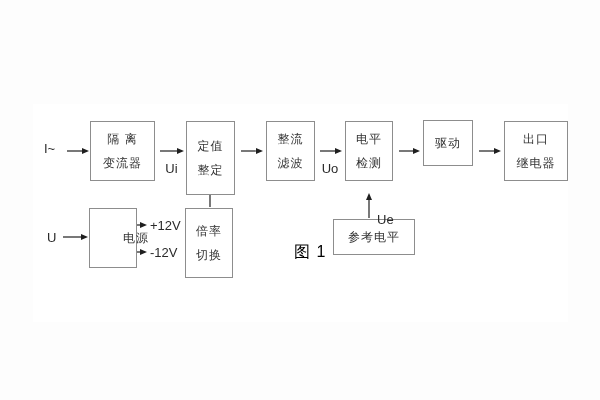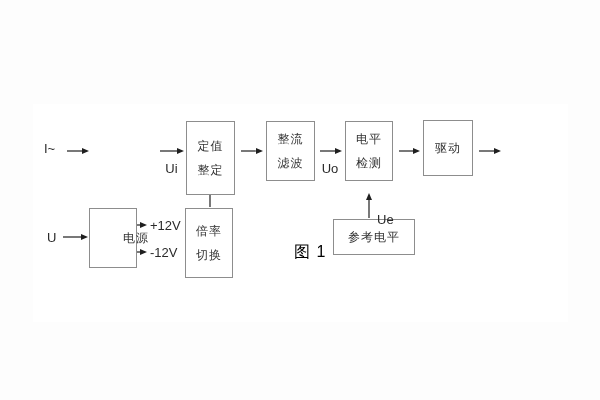--- a/index.html
+++ b/index.html
@@ -91,34 +91,42 @@
     <line x1="479" y1="151" x2="494" y2="151" marker-end="url(#ah)"></line>
 
     <line x1="63" y1="237" x2="81" y2="237" marker-end="url(#ah)"></line>
     <line x1="132" y1="225" x2="140" y2="225" marker-end="url(#ah)"></line>
     <line x1="132" y1="252" x2="140" y2="252" marker-end="url(#ah)"></line>
 
     <line x1="210" y1="207" x2="210" y2="190" marker-end="url(#ah)"></line>
     <line x1="369" y1="218" x2="369" y2="200" marker-end="url(#ah)"></line>
   </svg>
 
+  <div class="box" style="left:90px;  top:121px; width:65px; height:60px;">
+      <div class="bline">隔 离</div>
+      <div class="bline">变流器</div>
+    </div>
   <div class="box" style="left:186px; top:121px; width:49px; height:74px;">
       <div class="bline">定值</div>
       <div class="bline">整定</div>
     </div>
   <div class="box" style="left:266px; top:121px; width:49px; height:60px;">
       <div class="bline">整流</div>
       <div class="bline">滤波</div>
     </div>
   <div class="box" style="left:345px; top:121px; width:48px; height:60px;">
       <div class="bline">电平</div>
       <div class="bline">检测</div>
     </div>
-  <div class="box" style="left:423px; top:120px; width:50px; height:56px;">
+  <div class="box" style="left:423px; top:120px; width:50px; height:46px;">
       <div class="bline">驱动</div>
+    </div>
+  <div class="box" style="left:504px; top:121px; width:64px; height:60px;">
+      <div class="bline">出口</div>
+      <div class="bline">继电器</div>
     </div>
 
   <div class="box" style="left:89px;  top:208px; width:43px; height:60px;padding-left:46px;">
       <div class="bline">电源</div>
     </div>
   <div class="box" style="left:185px; top:208px; width:48px; height:70px;">
       <div class="bline">倍率</div>
       <div class="bline">切换</div>
     </div>
   <div class="box" style="left:333px; top:219px; width:82px; height:36px;">

